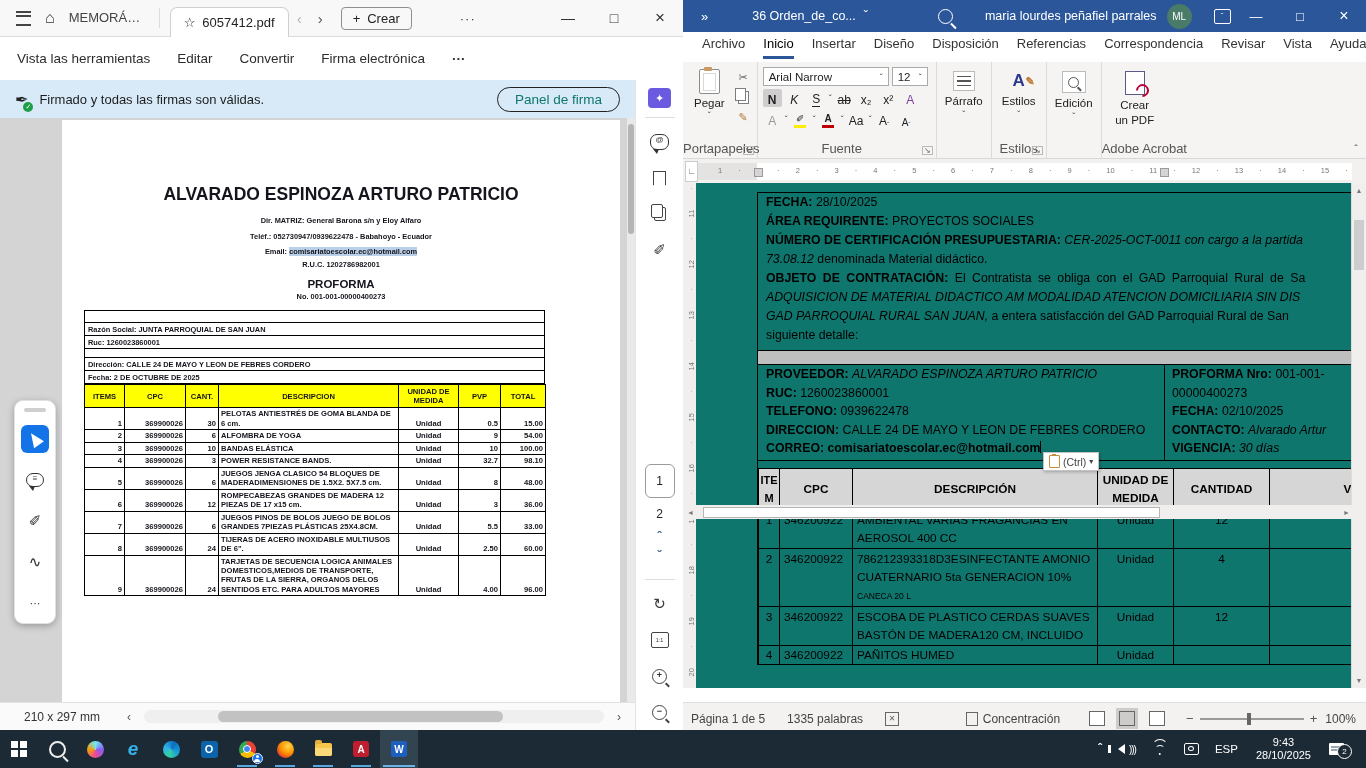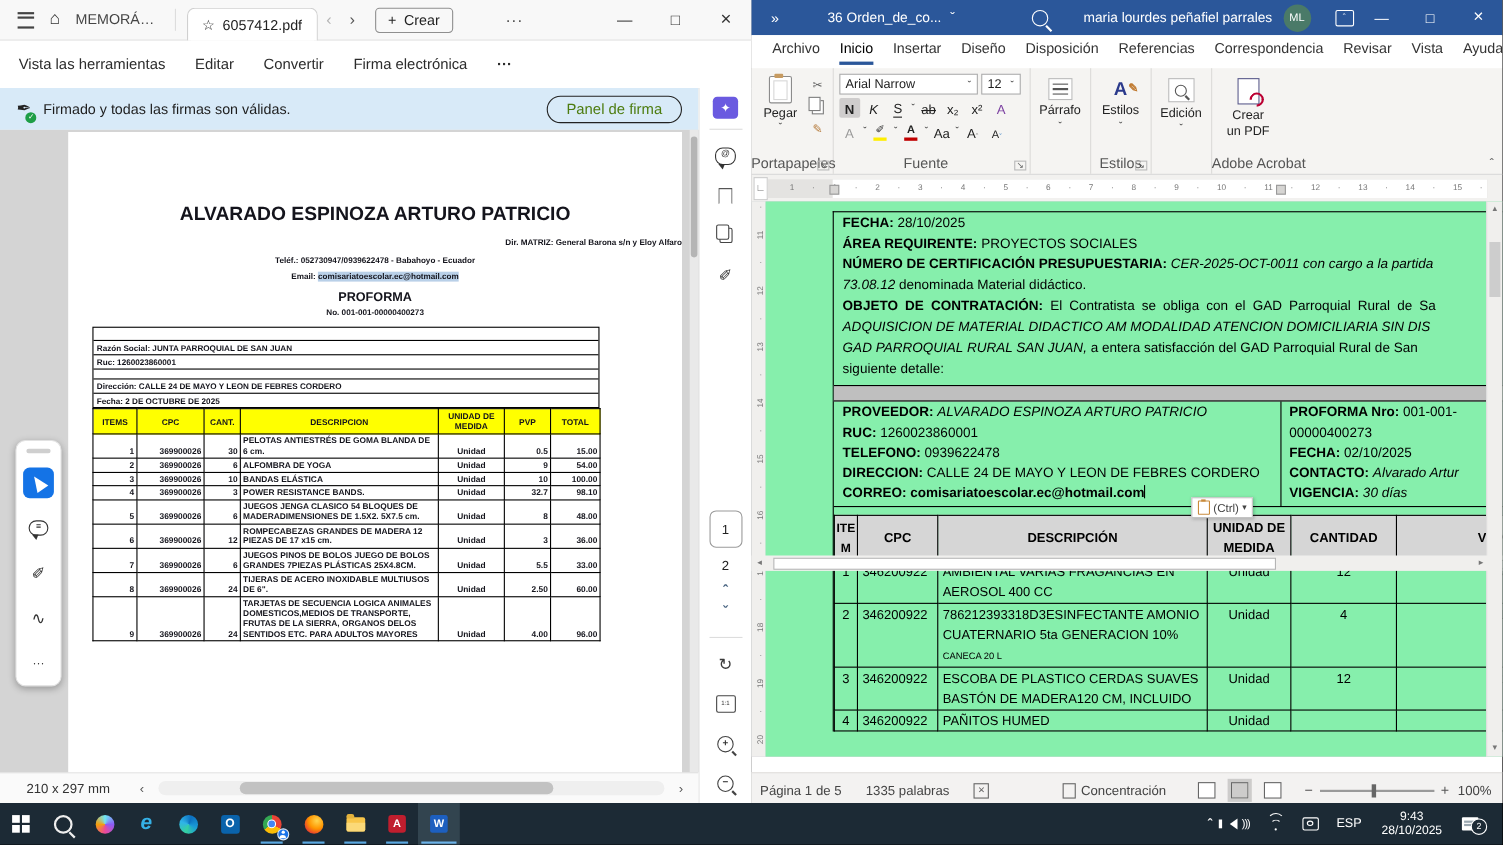--- a/index.html
+++ b/index.html
@@ -21,25 +21,25 @@
   .ac-create{border:1px solid #8f8f8f;border-radius:4px;padding:3px 11px;font-size:13px;color:#222;display:flex;gap:7px;align-items:center;margin-left:10px;}
   .ac-dots{margin-left:48px;font-size:13px;letter-spacing:1px;color:#333;}
   .winbtn{width:46px;text-align:center;font-size:14px;color:#333;}
   .ac-menu{height:43px;display:flex;align-items:center;gap:27px;padding:0 17px;font-size:13.5px;color:#2c2c2c;background:#fff;border-bottom:1px solid #e5e5e5;}
   .ac-body{position:absolute;top:80px;left:0;right:0;bottom:0;display:flex;}
   .ac-left{flex:1;display:flex;flex-direction:column;min-width:0;}
   .ac-sig{height:38px;background:#d8eaf8;display:flex;align-items:center;padding:0 15px;gap:11px;}
   .sig-pen{position:relative;font-size:16px;color:#222;}
   .sig-check{position:absolute;right:-5px;bottom:-3px;background:#1e9e46;color:#fff;border-radius:50%;width:10px;height:10px;font-size:7px;line-height:10px;text-align:center;}
   .sig-text{font-size:13px;color:#1d1d1d;flex:1;}
-  .sig-btn{border:1.5px solid #222;border-radius:16px;padding:4px 17px;font-size:13.5px;color:#4d7c0f;background:transparent;}
+  .sig-btn{border:1.5px solid #222;border-radius:16px;padding:4px 17px;font-size:13.5px;color:#0f766e;background:transparent;}
   .ac-doc{flex:1;position:relative;background:#d4d4d4;overflow:hidden;}
   .pdf-page{position:absolute;left:62px;top:2px;width:558px;height:601px;background:#fff;overflow:hidden;color:#14141c;}
   .pdf-title{margin-top:64px;text-align:center;font-size:17.5px;font-weight:bold;}
-  .pdf-s1{margin-top:11px;text-align:right;font-size:7.4px;font-weight:bold;}
+  .pdf-s1{margin-top:11px;text-align:center;font-size:7.4px;font-weight:bold;}
   .pdf-s2{margin-top:7px;text-align:center;font-size:7.4px;font-weight:bold;}
   .pdf-em{margin-top:6px;text-align:center;font-size:7.4px;font-weight:bold;}
   .pdf-em .hl{background:#b9d0e8;}
   .pdf-ruc{margin-top:4px;text-align:center;font-size:7.4px;font-weight:bold;}
   .pdf-pro{margin-top:9px;text-align:center;font-size:11.5px;font-weight:bold;}
   .pdf-no{margin-top:2px;text-align:center;font-size:7.4px;font-weight:bold;}
   .pdf-box{margin:9px 0 0 22px;width:461px;border:1.3px solid #000;font-size:7.4px;font-weight:bold;box-sizing:border-box;}
   .pdf-ir{padding:1.5px 3px;border-top:1px solid #000;}
   .pdf-ir.e1{height:8px;border-top:none;}
   .pdf-ir.e2{height:5px;}
@@ -130,38 +130,38 @@
   .ribcol{position:absolute;right:8px;bottom:3px;font-size:11px;color:#555;}
   .w-rulerrow{height:25px;background:#f2f1ef;position:relative;}
   .w-corner{position:absolute;left:2px;top:2px;width:11px;height:19px;background:#fff;border:1px solid #ccc;font-size:9px;color:#777;text-align:center;line-height:19px;}
   .w-hruler{position:absolute;left:15px;right:14px;top:4px;height:17px;background:#e4e3e1;overflow:hidden;}
   .w-hruler .white{position:absolute;left:59px;right:0;top:0;bottom:0;background:#fff;}
   .w-hticks{position:absolute;left:20px;top:3px;font-size:7.5px;color:#777;white-space:nowrap;word-spacing:14px;}
   .indmark{position:absolute;width:7px;height:7px;background:#d6d5d3;border:1px solid #9a9a9a;top:5px;}
   .w-canvas{position:absolute;left:0;top:183px;right:0;height:505px;background:#cfd2d6;overflow:hidden;}
   .w-vruler{position:absolute;left:0;top:0;width:13px;bottom:0;background:#f0efed;overflow:hidden;}
   .w-vticks{position:absolute;left:-237px;top:244px;width:490px;transform:rotate(-90deg);font-size:7.5px;color:#777;white-space:nowrap;word-spacing:18px;}
-  .w-page{position:absolute;left:13px;top:0;right:0;bottom:0;background:#86efac;}
+  .w-page{position:absolute;left:13px;top:0;right:0;bottom:0;background:#0f766e;}
   .w-content{position:absolute;left:61px;top:9px;width:640px;border-left:1px solid #000;border-top:1px solid #000;font-size:12.3px;line-height:19px;color:#000;}
   .wl{padding-left:8px;white-space:nowrap;overflow:hidden;}
   .b{font-weight:bold;}
   .i{font-style:italic;}
   .grayrow{height:13px;background:#bfbfbf;border-top:1px solid #000;border-bottom:1px solid #000;margin-top:5px;}
   .prov{display:flex;border-bottom:1px solid #000;font-size:12.3px;line-height:18.6px;}
   .prov-l{width:407px;padding:0 8px 2px;border-right:1px solid #000;box-sizing:border-box;}
   .prov-r{width:200px;padding:0 7px 2px;}
   .caret-line{display:inline-block;width:1px;height:12px;background:#000;vertical-align:-1px;}
   .itable{border-collapse:collapse;table-layout:fixed;width:725px;font-size:11.8px;margin-top:7px;line-height:18px;}
   .itable th{background:#d6d6d6;border:1px solid #000;font-weight:bold;text-align:center;vertical-align:middle;padding:2px 1px;}
   .itable td{border:1px solid #000;padding:1px 4px;vertical-align:top;}
   .itable td.c{text-align:center;}
   .vtext{width:10px;margin:0 auto;word-break:break-all;line-height:12px;font-size:11px;}
   .small-caps{font-size:8.5px;}
   .cliprow td{height:3px;line-height:18px;overflow:hidden;padding:0 4px;}
-  .w-paste{position:absolute;left:347px;top:269px;height:17px;background:#fff;border:1px solid #c3c3c3;box-shadow:1px 1px 3px rgba(0,0,0,.25);display:flex;align-items:center;gap:3px;padding:0 5px;font-size:10.5px;color:#444;margin-left:40px;}
+  .w-paste{position:absolute;left:347px;top:269px;height:17px;background:#fff;border:1px solid #c3c3c3;box-shadow:1px 1px 3px rgba(0,0,0,.25);display:flex;align-items:center;gap:3px;padding:0 5px;font-size:10.5px;color:#444;}
   .pclip{width:9px;height:11px;border:1.2px solid #c98b3c;border-radius:1px;position:relative;background:#fff;}
   .pclip::before{content:"";position:absolute;left:2px;top:-2px;width:4px;height:2px;background:#c98b3c;}
   .w-vscroll{position:absolute;right:0;top:0;width:14px;bottom:0;background:#f0efed;border-left:1px solid #ddd;}
   .w-vthumb{position:absolute;left:2px;right:2px;top:37px;height:50px;background:#cdcdcd;}
   .sbarrow{position:absolute;left:0;right:0;text-align:center;font-size:7px;color:#777;}
   .w-hscrollrow{position:absolute;left:0;right:0;top:505px;height:14px;background:#f0efed;display:flex;align-items:center;z-index:3;}
   .w-htrack{flex:1;height:11px;margin:0 3px;position:relative;}
   .w-hthumb{position:absolute;left:2px;width:72%;top:0;bottom:0;background:#fff;border:1px solid #b5b5b5;box-sizing:border-box;}
   .hsarrow{font-size:7px;color:#777;padding:0 4px;}
   .w-status{position:absolute;left:0;right:0;top:702px;height:32px;background:#f3f2f1;border-top:1px solid #e1dfdd;display:flex;align-items:center;font-size:12px;color:#444;padding:0 8px;box-sizing:border-box;}
@@ -263,20 +263,21 @@
       </div>
       <div class="ac-doc">
         <div class="pdf-page">
           <div class="pdf-title">ALVARADO ESPINOZA ARTURO PATRICIO</div>
           <div class="pdf-s1">Dir. MATRIZ: General Barona s/n y Eloy Alfaro</div>
           <div class="pdf-s2">Teléf.: 052730947/0939622478 -  Babahoyo - Ecuador</div>
           <div class="pdf-em">
             <span>Email:</span>
             <span class="hl">comisariatoescolar.ec@hotmail.com</span>
           </div>
+          <div class="pdf-ruc">R.U.C. 1202786982001</div>
           <div class="pdf-pro">PROFORMA</div>
           <div class="pdf-no">No. 001-001-00000400273</div>
           <div class="pdf-box">
             <div class="pdf-ir e1"></div>
             <div class="pdf-ir">Razón Social: JUNTA PARROQUIAL DE SAN JUAN</div>
             <div class="pdf-ir">Ruc: 1260023860001</div>
             <div class="pdf-ir e2"></div>
             <div class="pdf-ir">Dirección:  CALLE 24 DE MAYO Y LEON DE FEBRES CORDERO</div>
             <div class="pdf-ir">Fecha: 2 DE OCTUBRE DE 2025</div>
           </div>

